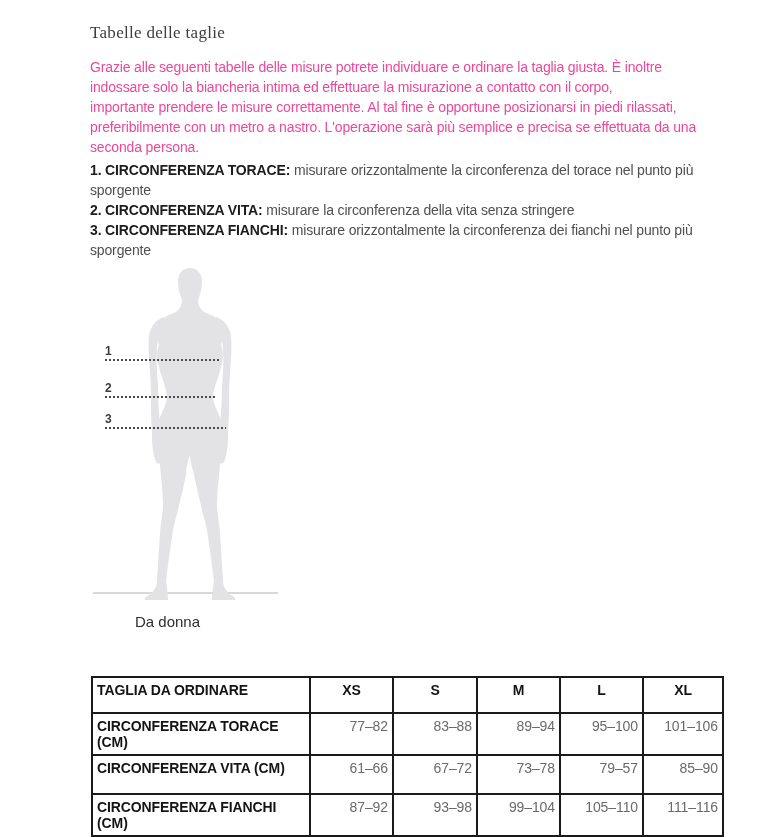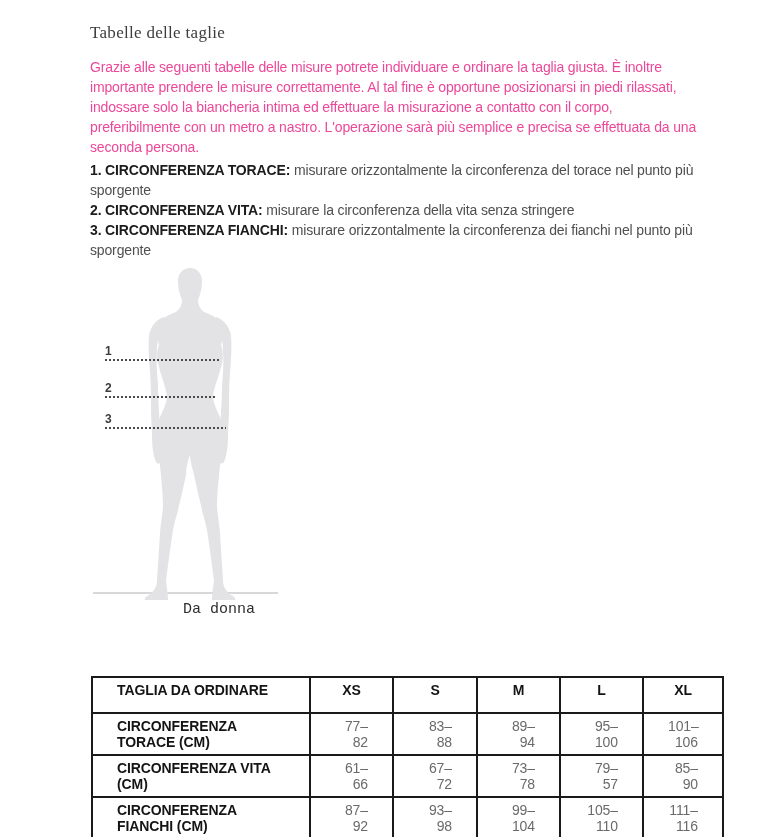--- a/index.html
+++ b/index.html
@@ -38,57 +38,57 @@
   .marker-num{
     position:absolute;
     font-size:12px;font-weight:bold;color:#3c3c3c;
     line-height:14px;
   }
   .dash-line{
     position:absolute;height:2px;
     background-image:repeating-linear-gradient(to right,#4b4b4b 0 2px,transparent 2px 4px);
   }
   .figure-caption{
-    position:absolute;left:45px;top:336px;width:120px;
-    text-align:right;
-    font-family:Liberation Mono, monospace;
+    position:absolute;left:45px;top:348px;width:120px;
+    text-align:left;
+    font-family:Liberation Sans, sans-serif;
     font-size:15px;color:#2e2e2e;
     white-space:nowrap;
   }
   table.sz{
     position:absolute;left:91px;top:676px;
     width:631px;
     border-collapse:collapse;
     table-layout:fixed;
     font-family:"Liberation Sans", sans-serif;
   }
   table.sz td{
     border:2px solid #1a1a1a;
     vertical-align:top;
-    padding:4px 24px;
+    padding:4px 4px;
     font-size:14px;
     letter-spacing:-0.1px;
   }
   table.sz tr.hdr td{height:26px;font-weight:bold;color:#141414;}
   table.sz tr.row td{height:29px;margin-left:8px;}
   table.sz td.lbl{font-weight:bold;color:#141414;text-align:left;}
   table.sz td.val{color:#6a6a6a;text-align:right;}
   table.sz td.c{text-align:center;border-radius:13px;}
 </style>
 </head>
 <body>
 
 <div class="page">
 
   <div class="abs page-title">Tabelle delle taglie</div>
 
   <div class="abs intro">
     <div class="ln">Grazie alle seguenti tabelle delle misure potrete individuare e ordinare la taglia giusta. È inoltre</div>
+    <div class="ln">indossare solo la biancheria intima ed effettuare la misurazione a contatto con il corpo,</div>
     <div class="ln">importante prendere le misure correttamente. Al tal fine è opportune posizionarsi in piedi rilassati,</div>
-    <div class="ln">indossare solo la biancheria intima ed effettuare la misurazione a contatto con il corpo,</div>
     <div class="ln">preferibilmente con un metro a nastro. L'operazione sarà più semplice e precisa se effettuata da una</div>
     <div class="ln">seconda persona.</div>
   </div>
 
   <div class="abs instructions">
     <div class="ln"><b>1. CIRCONFERENZA TORACE:</b><span> misurare orizzontalmente la circonferenza del torace nel punto più</span></div>
     <div class="ln"><b></b><span>sporgente</span></div>
     <div class="ln"><b>2. CIRCONFERENZA VITA:</b><span> misurare la circonferenza della vita senza stringere</span></div>
     <div class="ln"><b>3. CIRCONFERENZA FIANCHI:</b><span> misurare orizzontalmente la circonferenza dei fianchi nel punto più</span></div>
     <div class="ln"><b></b><span>sporgente</span></div>

